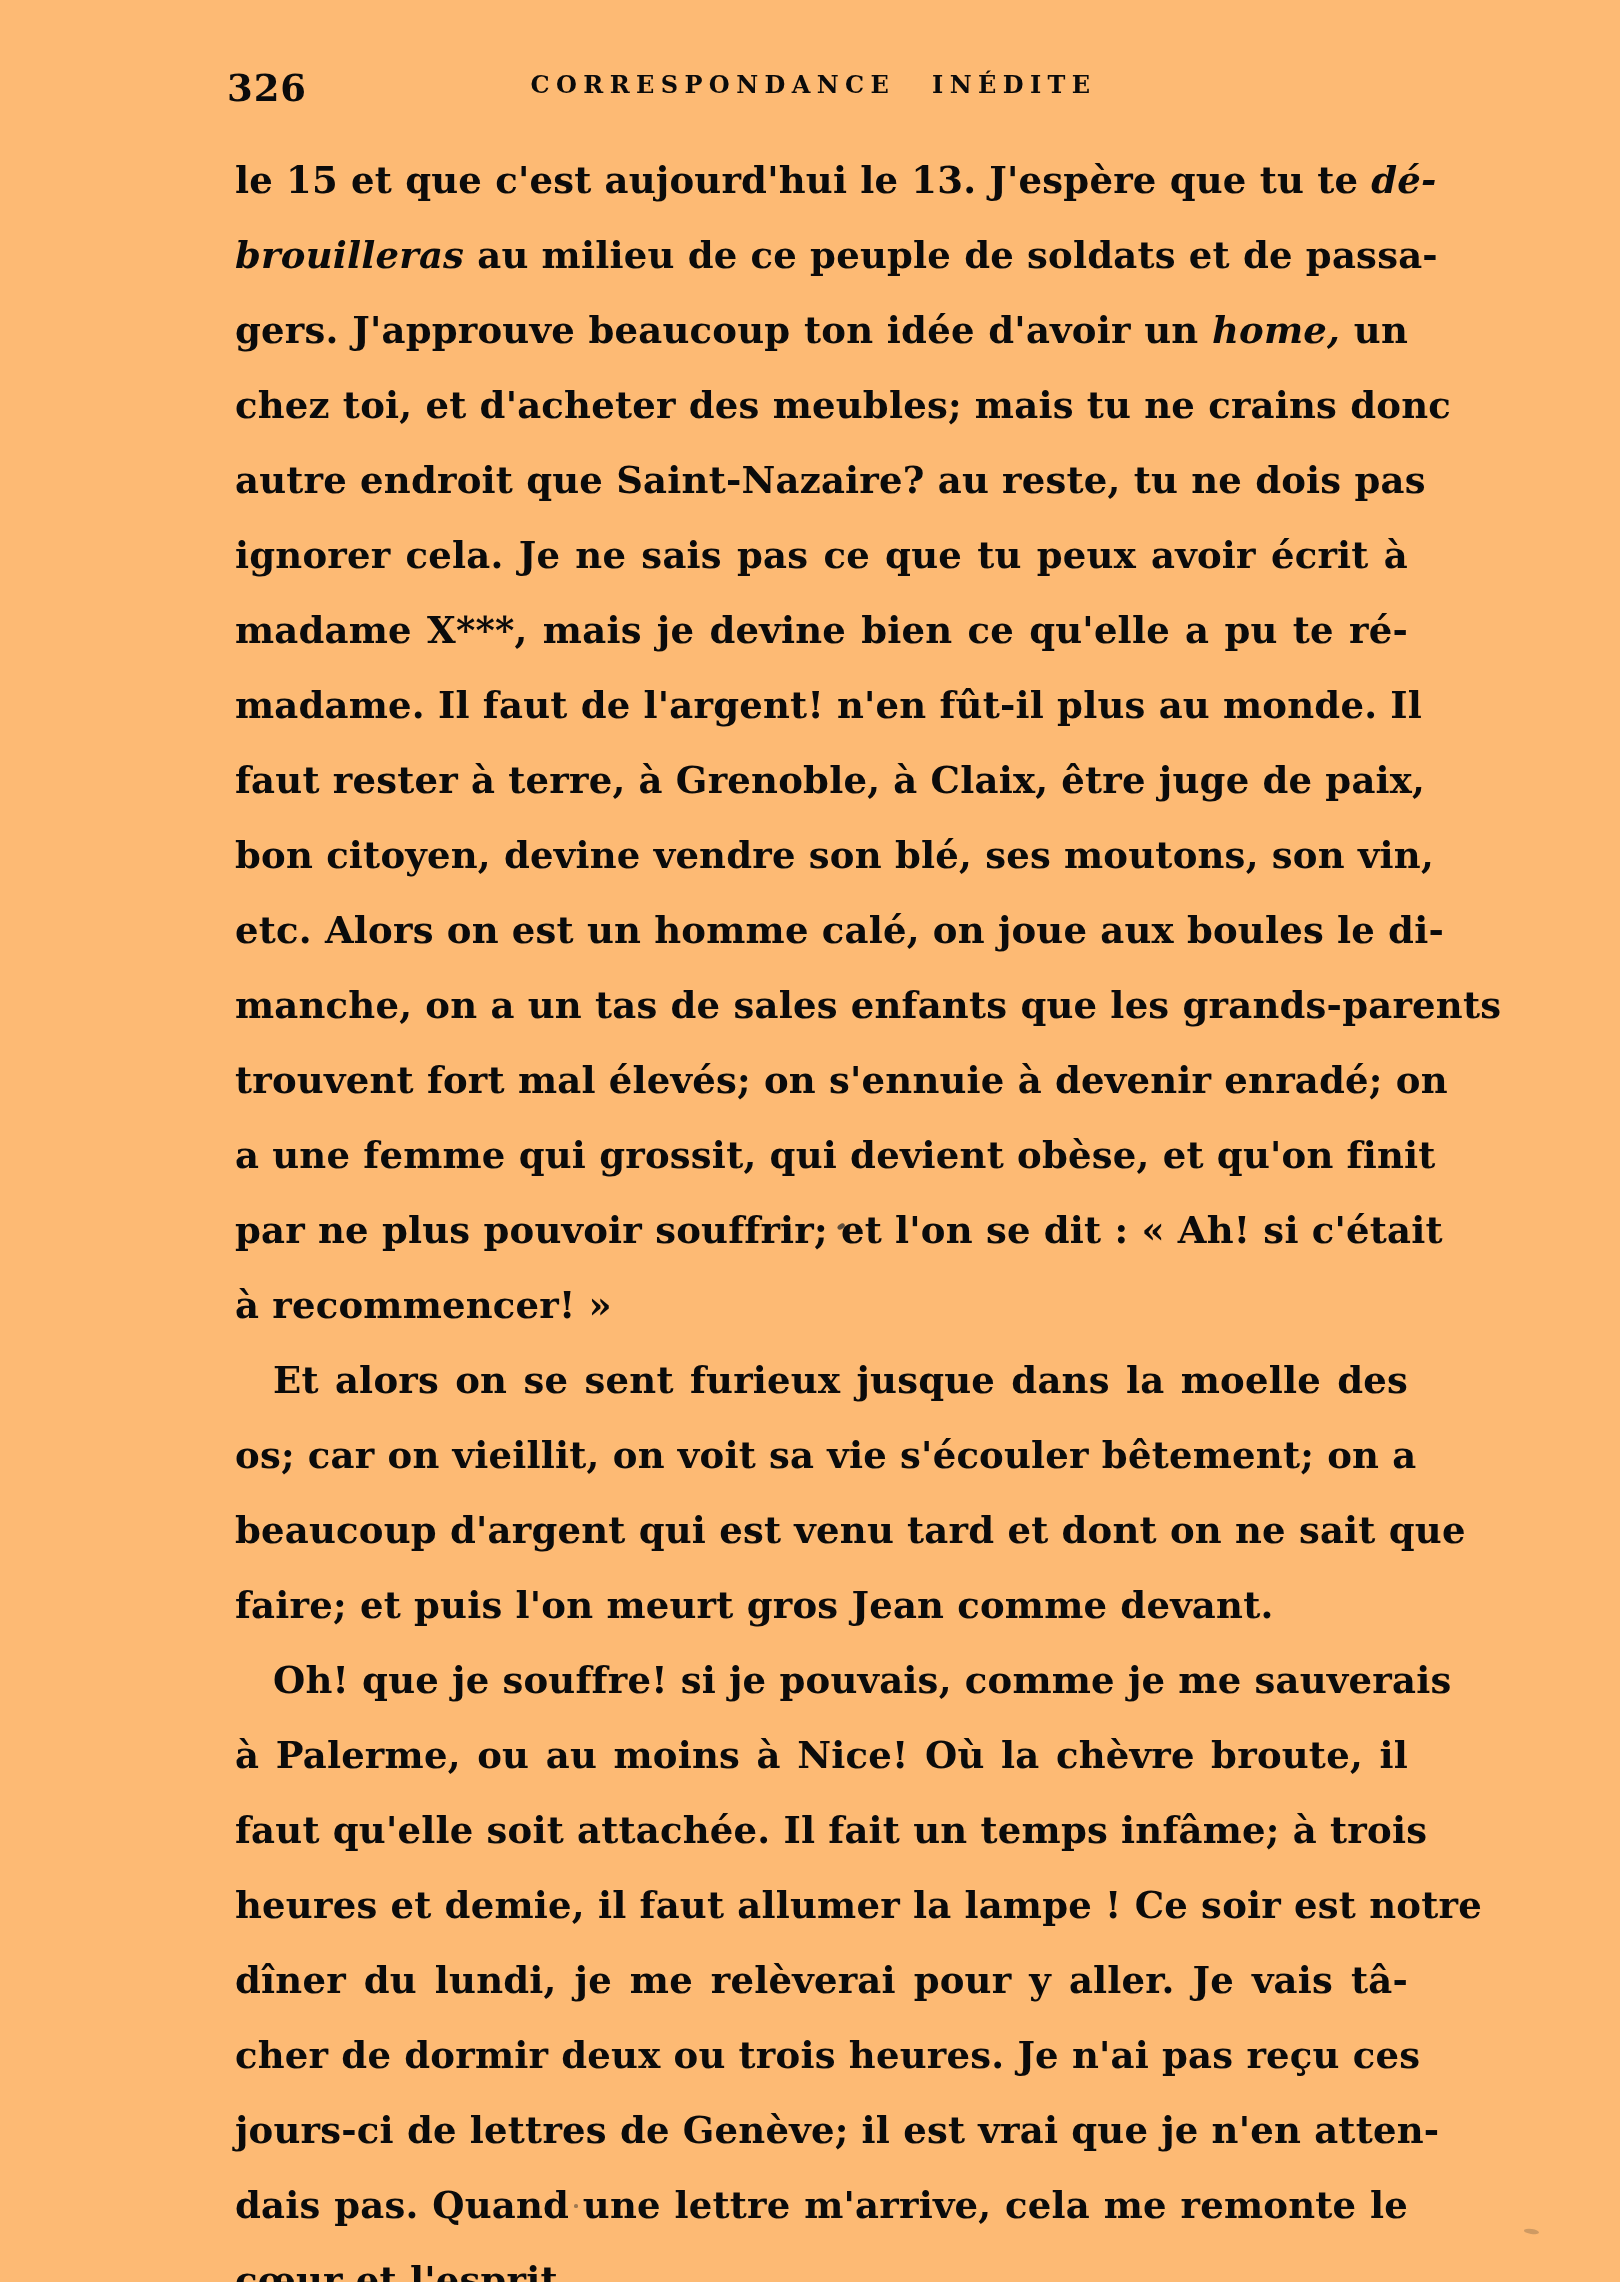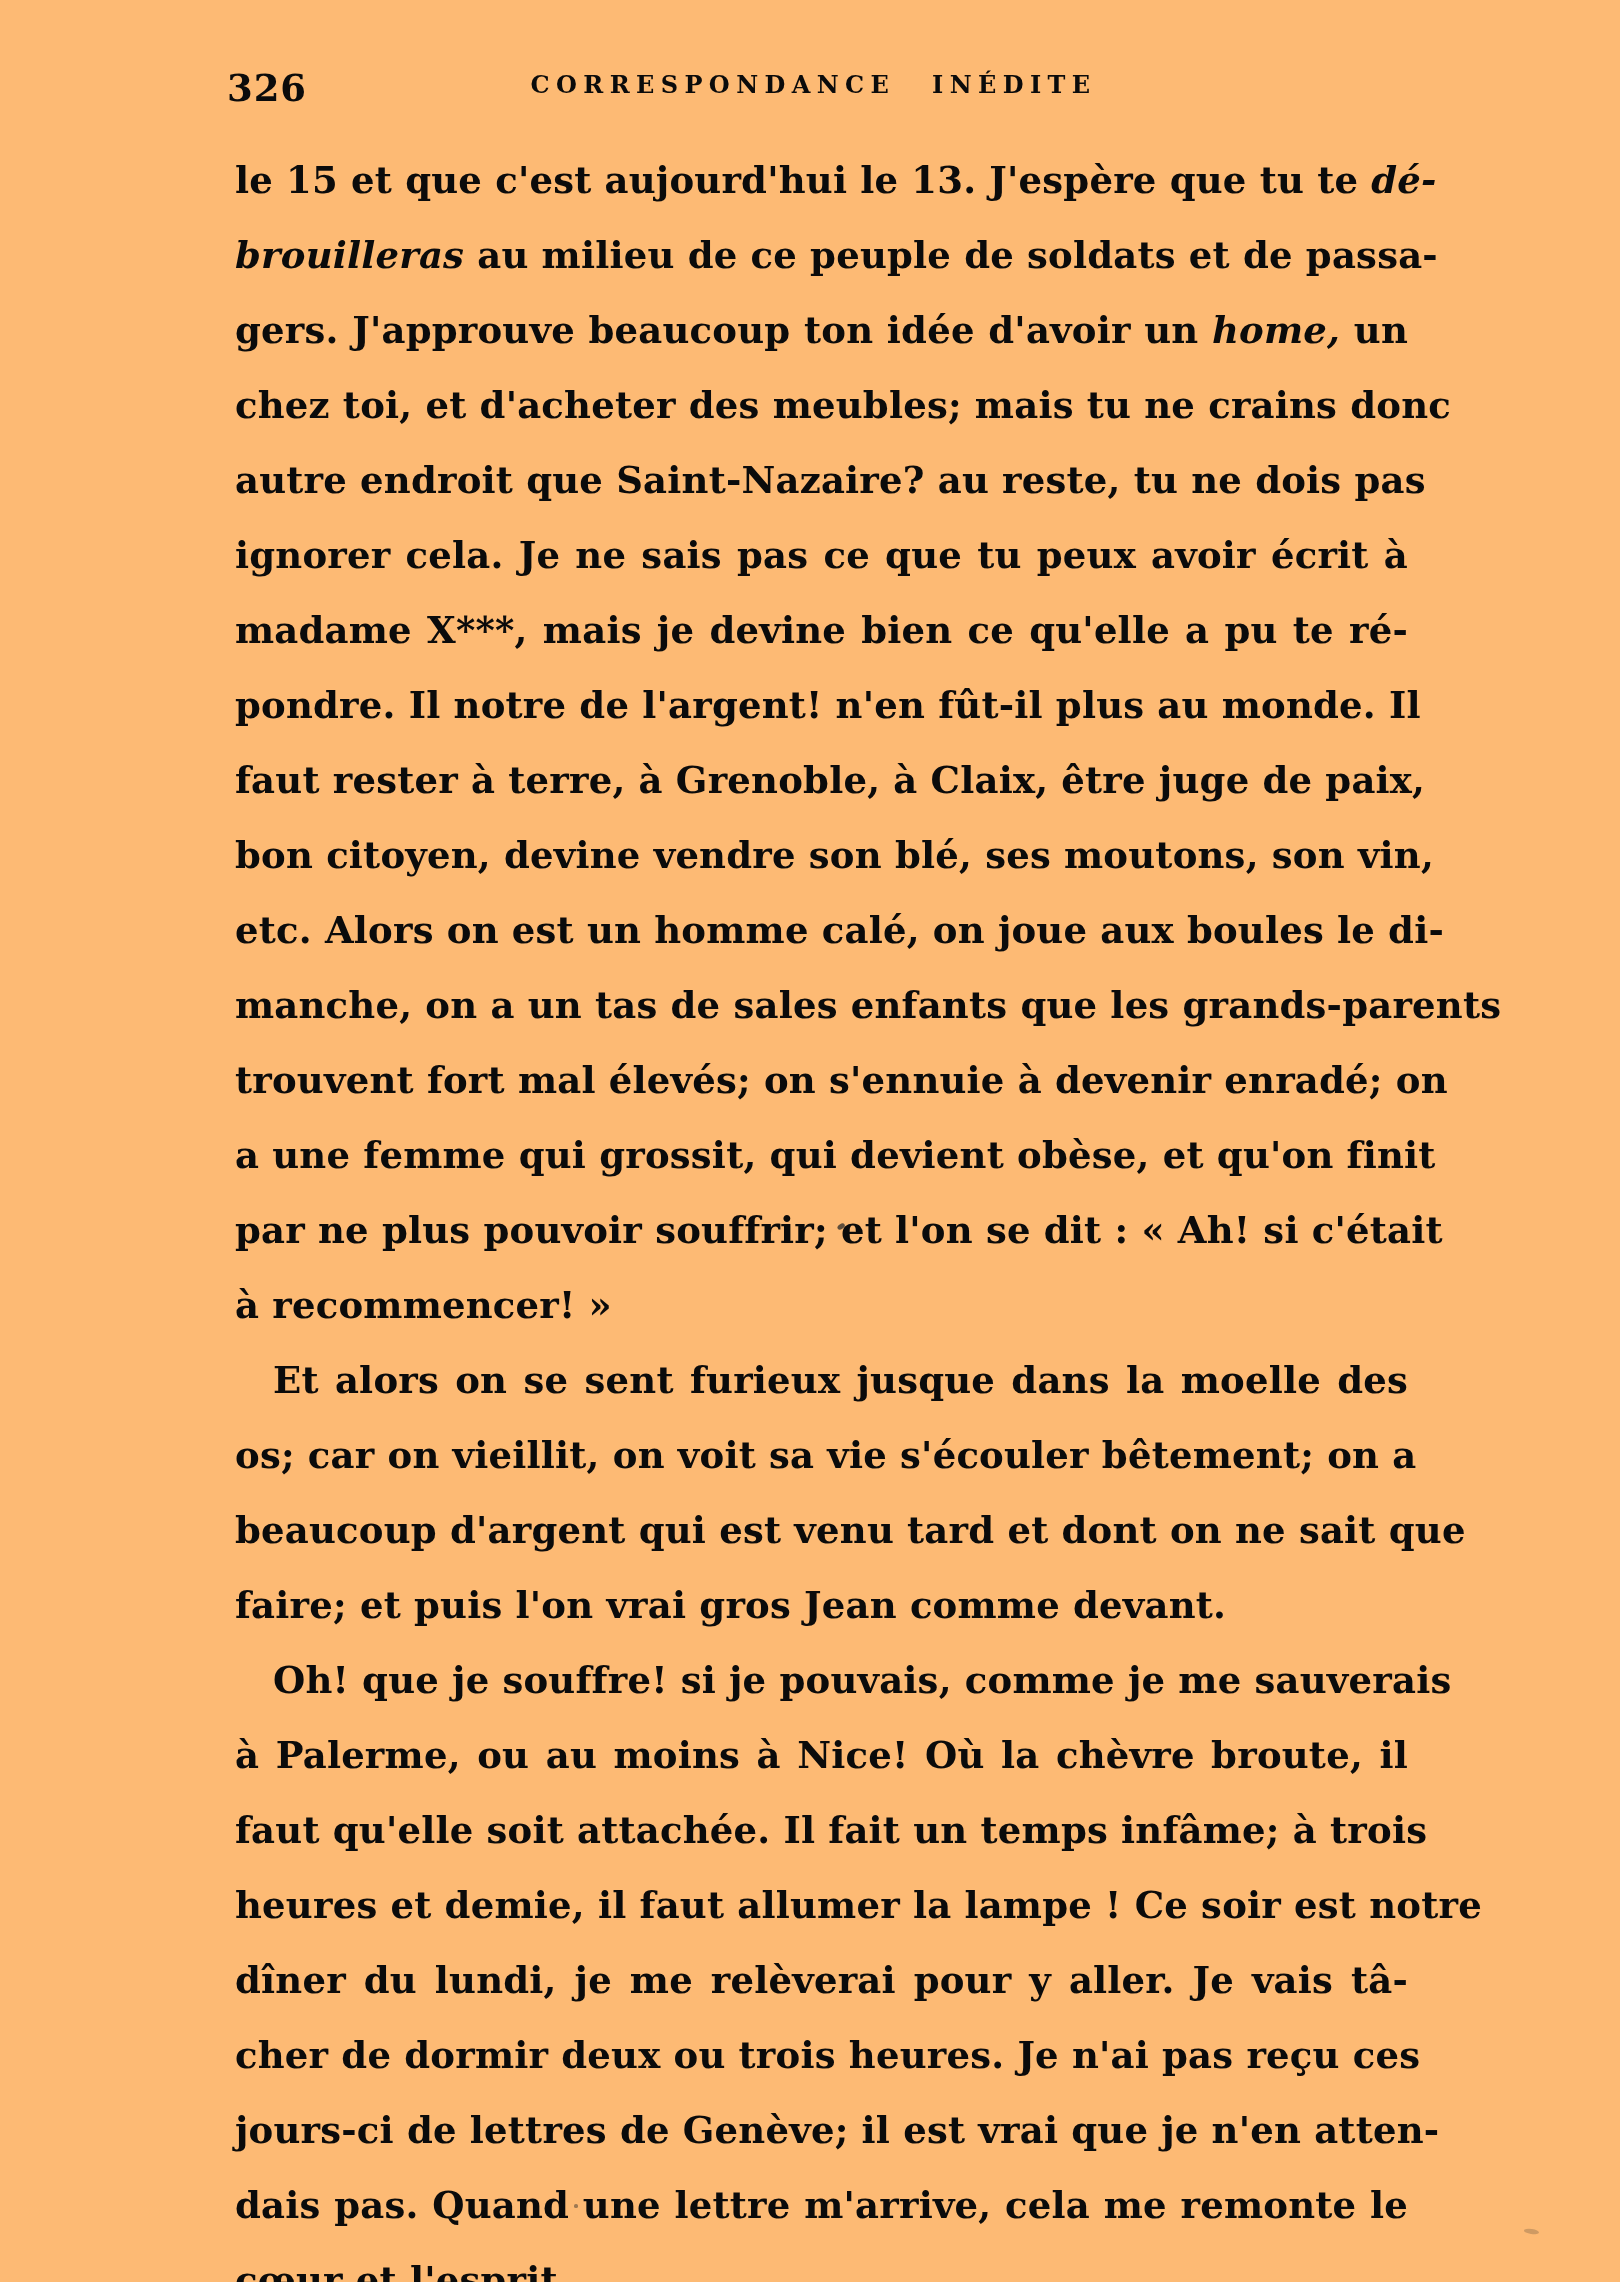--- a/index.html
+++ b/index.html
@@ -85,34 +85,34 @@
   </div>
 
   <div class="body-text">
     <p class="ln"><span>le 15 et que c'est aujourd'hui le 13. J'espère que tu te </span><span class="it">dé-</span></p>
     <p class="ln"><span class="it">brouilleras</span><span> au milieu de ce peuple de soldats et de passa-</span></p>
     <p class="ln"><span>gers. J'approuve beaucoup ton idée d'avoir un </span><span class="it">home,</span><span> un</span></p>
     <p class="ln">chez toi, et d'acheter des meubles; mais tu ne crains donc</p>
     <p class="ln">autre endroit que Saint-Nazaire? au reste, tu ne dois pas</p>
     <p class="ln">ignorer cela. Je ne sais pas ce que tu peux avoir écrit à</p>
     <p class="ln">madame X***, mais je devine bien ce qu'elle a pu te ré-</p>
-    <p class="ln">pondre. Il notre de l'argent! n'en fût-il plus au monde. Il</p>
+    <p class="ln">madame. Il faut de l'argent! n'en fût-il plus au monde. Il</p>
     <p class="ln">faut rester à terre, à Grenoble, à Claix, être juge de paix,</p>
     <p class="ln">bon citoyen, devine vendre son blé, ses moutons, son vin,</p>
     <p class="ln">etc. Alors on est un homme calé, on joue aux boules le di-</p>
     <p class="ln">manche, on a un tas de sales enfants que les grands-parents</p>
     <p class="ln">trouvent fort mal élevés; on s'ennuie à devenir enradé; on</p>
     <p class="ln">a une femme qui grossit, qui devient obèse, et qu'on finit</p>
     <p class="ln">par ne plus pouvoir souffrir; et l'on se dit : « Ah! si c'était</p>
     <p class="ln end">à recommencer! »</p>
 
     <p class="ln ind">Et alors on se sent furieux jusque dans la moelle des</p>
     <p class="ln">os; car on vieillit, on voit sa vie s'écouler bêtement; on a</p>
     <p class="ln">beaucoup d'argent qui est venu tard et dont on ne sait que</p>
-    <p class="ln end">faire; et puis l'on vrai gros Jean comme devant.</p>
+    <p class="ln end">faire; et puis l'on meurt gros Jean comme devant.</p>
 
     <p class="ln ind">Oh! que je souffre! si je pouvais, comme je me sauverais</p>
     <p class="ln">à Palerme, ou au moins à Nice! Où la chèvre broute, il</p>
     <p class="ln">faut qu'elle soit attachée. Il fait un temps infâme; à trois</p>
     <p class="ln">heures et demie, il faut allumer la lampe ! Ce soir est notre</p>
     <p class="ln">dîner du lundi, je me relèverai pour y aller. Je vais tâ-</p>
     <p class="ln">cher de dormir deux ou trois heures. Je n'ai pas reçu ces</p>
     <p class="ln">jours-ci de lettres de Genève; il est vrai que je n'en atten-</p>
     <p class="ln">dais pas. Quand une lettre m'arrive, cela me remonte le</p>
     <p class="ln end">cœur et l'esprit.</p>

